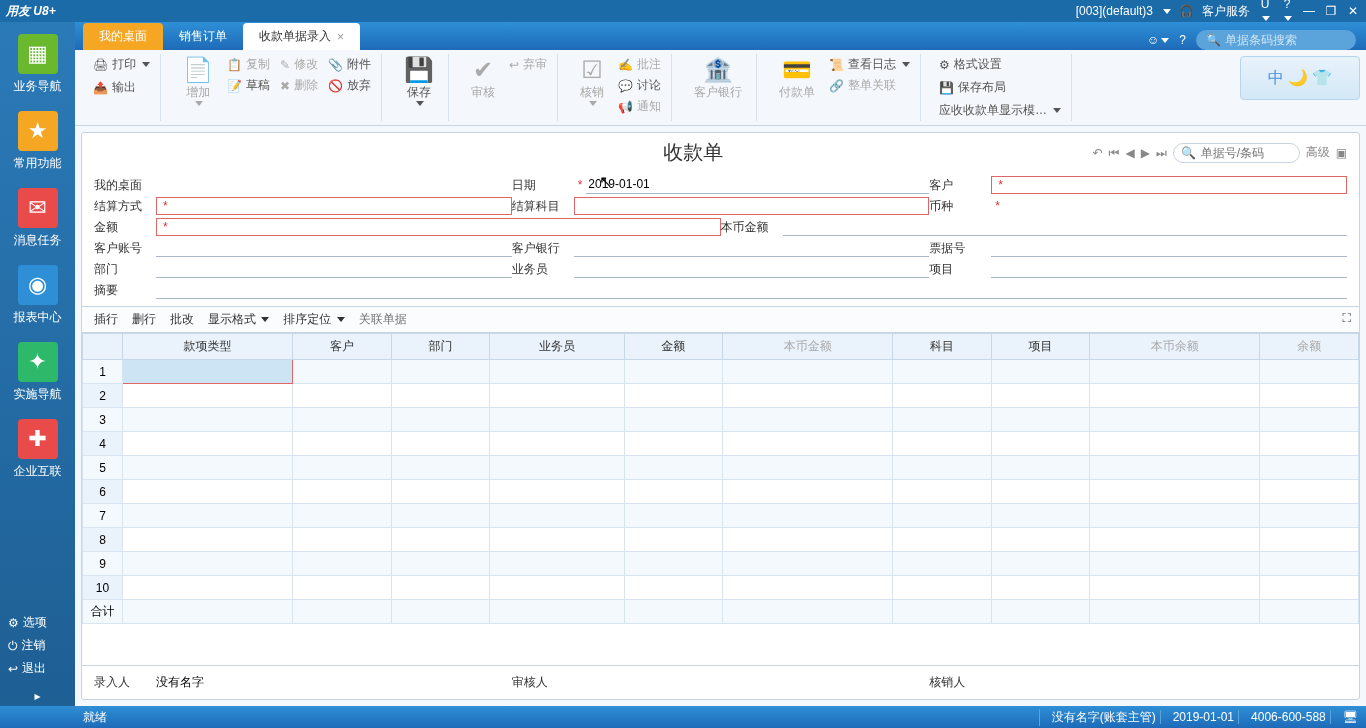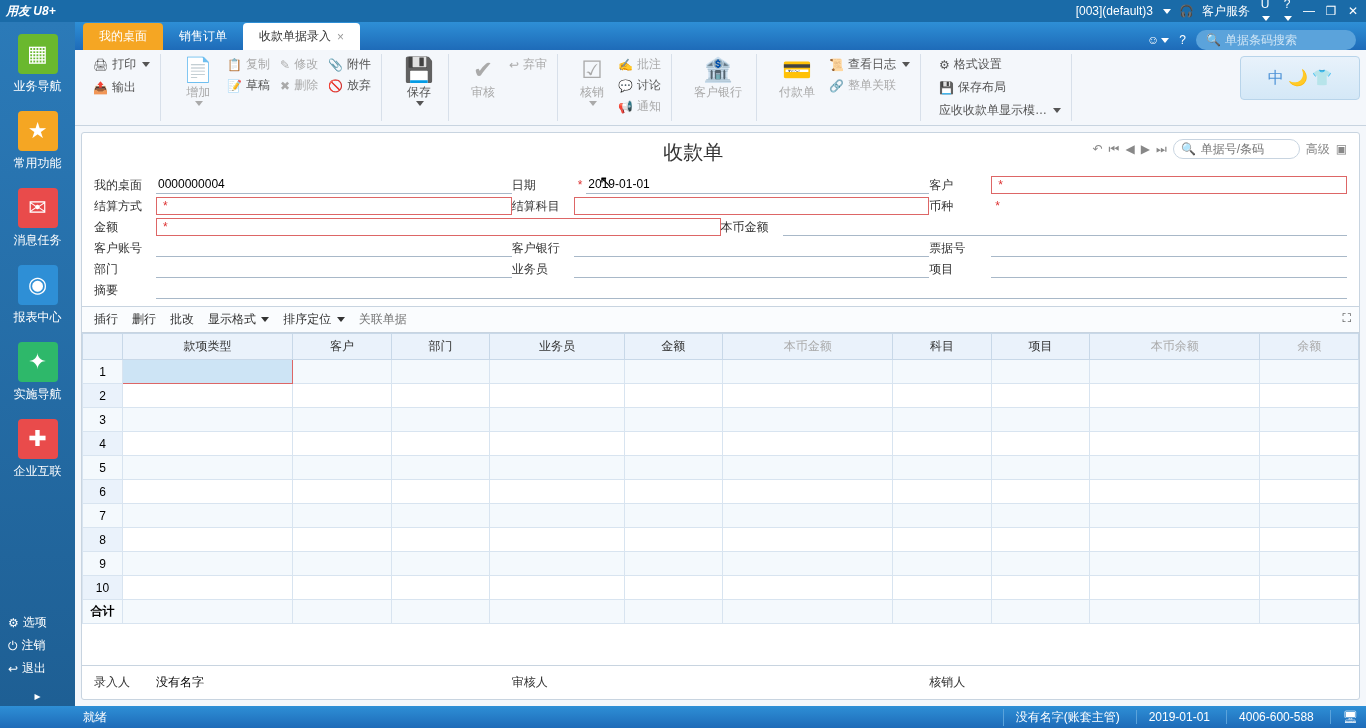--- a/index.html
+++ b/index.html
@@ -29,21 +29,21 @@
 .ribbon{background:#f4f7fb;border-bottom:1px solid #c8d4e0;padding:4px 8px;display:flex;gap:8px;position:relative}
 .rgroup{display:flex;flex-direction:column;gap:2px;padding:0 6px;border-right:1px solid #d8e0ea}
 .rgroup:last-child{border-right:none}
 .rbtn{display:flex;align-items:center;gap:4px;padding:2px 4px;color:#555;cursor:pointer;white-space:nowrap}
 .rbtn.disabled{color:#aaa}
 .rbig{display:flex;flex-direction:column;align-items:center;padding:2px 8px;color:#555;cursor:pointer}
 .rbig .ico{font-size:24px;height:28px}
 .rbig.disabled{color:#aaa}
 .ribbon-deco{position:absolute;right:6px;top:6px;width:120px;height:44px;background:linear-gradient(#e8f2fb,#d4e8f7);border:1px solid #b8d4ea;border-radius:4px;display:flex;align-items:center;justify-content:center;gap:4px;color:#4a90d6;font-size:16px}
 .docarea{flex:1;background:#fff;margin:6px;border:1px solid #c8d4e0;border-radius:3px;display:flex;flex-direction:column;overflow:hidden}
-.dochead{display:flex;align-items:flex-start;padding:6px 12px}
+.dochead{display:flex;align-items:center;padding:6px 12px}
 .doctitle{flex:1;text-align:center;font-size:20px;font-weight:normal;color:#333}
 .docnav{display:flex;align-items:center;gap:6px;color:#888}
 .docnav span{cursor:pointer}
 .docsearch{border:1px solid #c8d4e0;border-radius:10px;padding:2px 8px;display:flex;align-items:center;gap:4px}
 .docsearch input{border:none;outline:none;width:90px}
 .form{padding:4px 12px}
 .frow{display:flex;margin-bottom:3px}
 .fcell{flex:1;display:flex;align-items:center;min-width:0}
 .flabel{width:62px;color:#333;flex-shrink:0}
 .fval{flex:1;border-bottom:1px solid #a8b8c8;padding:1px 2px;min-height:18px}
@@ -53,26 +53,26 @@
 .gridbar span{cursor:pointer}
 .gridbar .dis{color:#737373}
 .gridbar .exp{position:absolute;right:8px}
 .grid{flex:1;overflow:auto;position:relative}
 .gtable{width:100%;border-collapse:collapse}
 .gtable th{background:#eaf2fb;border:1px solid #c8d8e8;padding:4px;font-weight:normal;color:#333}
 .gtable td{border:1px solid #d8e4f0;padding:3px;height:24px}
 .gtable tr:nth-child(even) td{background:#f4f9fd}
 .gtable .rownum{background:#eaf2fb;text-align:center;width:40px}
 .gtable .sel{background:#cde4f5!important;border:1px solid #d66!important}
-.gtable .total{background:#eaf2fb;font-weight:bold}
+.gtable .total{background:#eaf2fb;font-weight:normal}
 .gtable th.dis,.gtable td.dis{color:#aaa}
 .docfoot{border-top:1px solid #c8d4e0;padding:8px 12px;display:flex}
 .docfoot .fcell{flex:1}
 .statusbar{background:linear-gradient(#2e8fd6,#1e6bb8);height:22px;display:flex;align-items:center;color:#fff;padding:0 8px}
-.statusbar .sr{margin-left:auto;display:flex;gap:16px;align-items:center}
+.statusbar .sr{margin-left:auto;display:flex;gap:4px;align-items:center}
 .statusbar .sr span{border-left:1px solid #5ba3db;padding-left:12px}
 .arrow{display:inline-block;width:0;height:0;border-left:4px solid transparent;border-right:4px solid transparent;border-top:5px solid currentColor;vertical-align:middle;margin-left:2px}
 .cursor{position:absolute;left:524px;top:122px;font-size:16px;color:#000;pointer-events:none;z-index:100}
 </style>
 </head>
 <body>
 
 <div class="titlebar">
   <span class="logo">用友 U8+</span>
   <div class="right">
@@ -247,21 +247,20 @@
           </div>
           <span>高级</span>
           <span>▣</span>
         </div>
       </div>
 
       <div class="form">
         <div class="frow">
           <div class="fcell">
               <span class="flabel">我的桌面</span>
-              <span class="fval">0000000004</span>
             </div>
           <div class="fcell">
               <span class="flabel">日期</span>
               <span class="star">*</span>
               <span class="fval">2019-01-01</span>
             </div>
           <div class="fcell">
               <span class="flabel">客户</span>
               <span class="fval req"><span class="star">*</span></span>
             </div>

